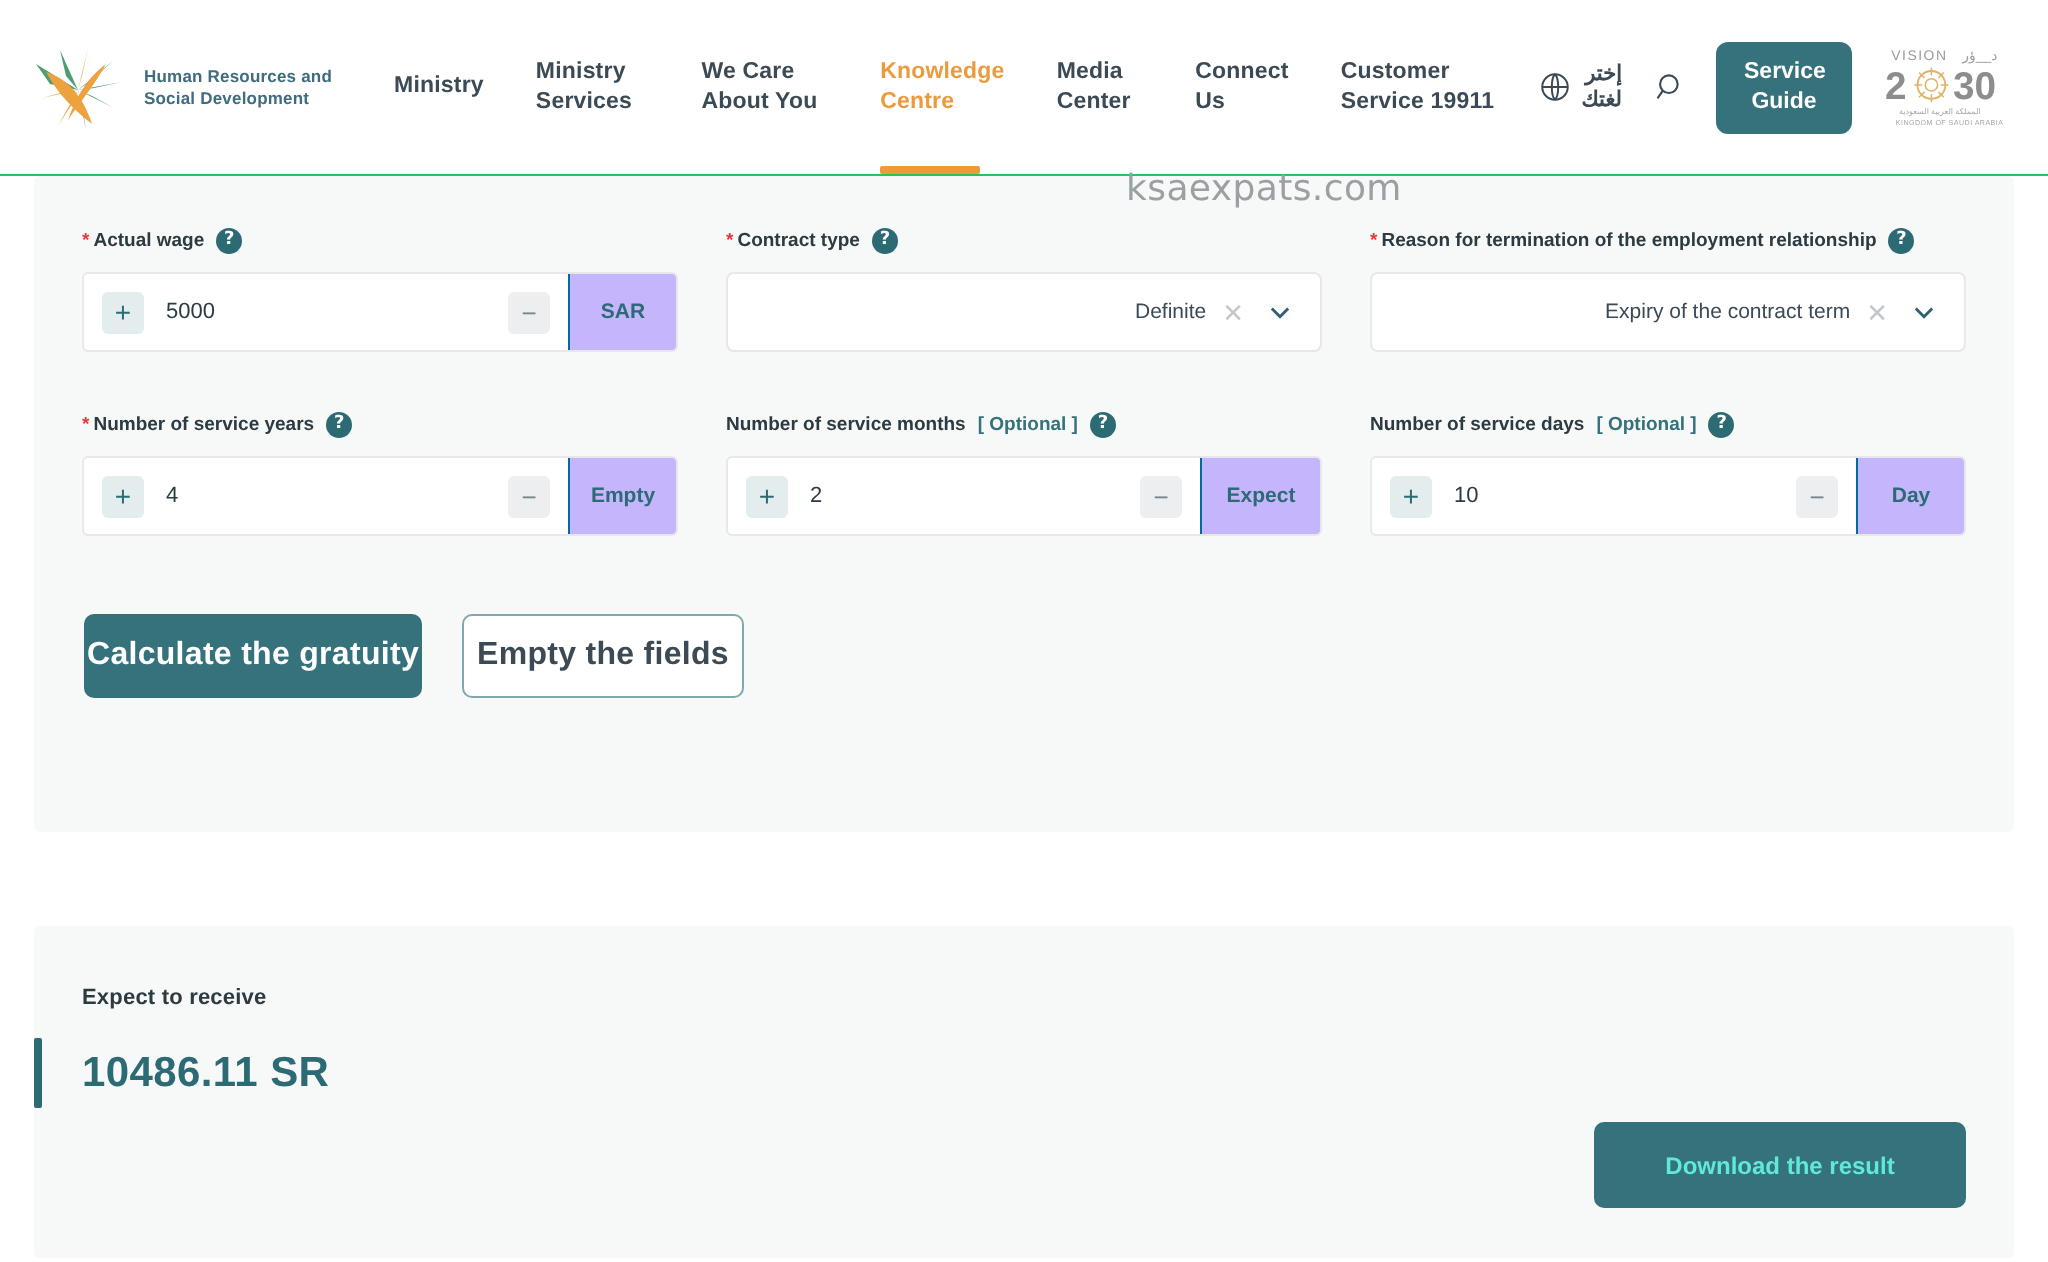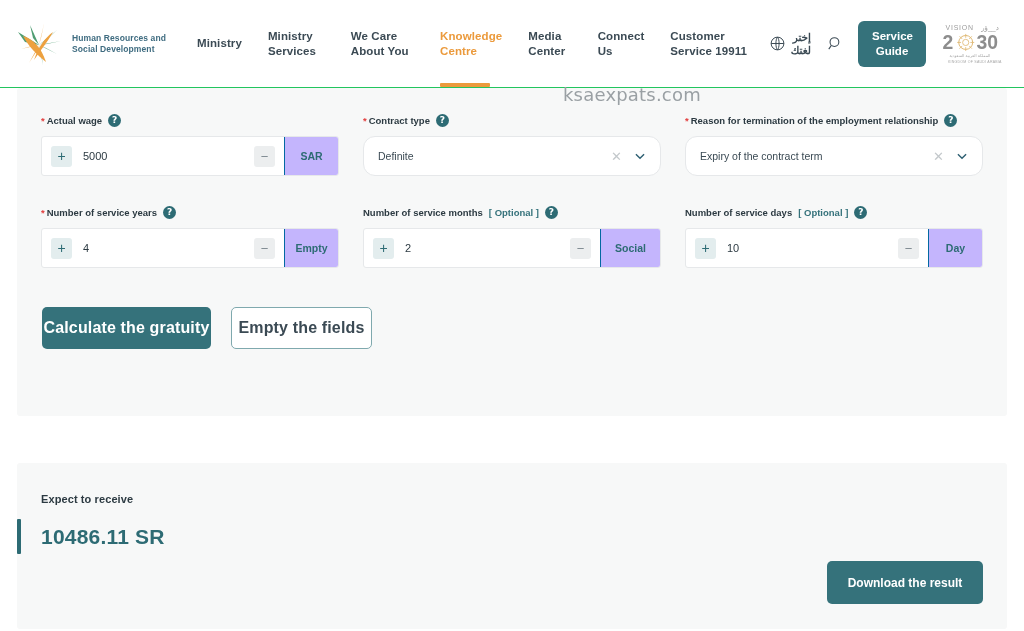--- a/index.html
+++ b/index.html
@@ -108,22 +108,22 @@
   .unit {
     width: 54px; flex: 0 0 auto; align-self: stretch;
     border-left: 1px solid #0369a1; background: #c4b5fd;
     display: flex; align-items: center; justify-content: center;
     font-size: 10.5px; font-weight: 700; color: #2d6b74;
   }
   .unit.w60 { width: 60px; }
 
   
   .select {
-    height: 40px; background: #fff; border: 1px solid #e6e8ea; border-radius: 12px;
-    display: flex; align-items: center; padding: 0 13px 0 14px; cursor: pointer;
+    height: 40px; background: #fff; border: 1px solid #e6e8ea; border-radius: 4px;
+    display: flex; align-items: center; padding: 0 13px 0 14px; cursor: pointer; text-align: right;
   }
   .sel-val { flex: 1 1 auto; font-size: 10.5px; color: #3b4a54; overflow: hidden; white-space: nowrap; }
   .sel-clear { color: #c3c8cb; font-size: 13px; padding: 0 8px; cursor: pointer; line-height: 1; }
   .sel-chev { display: flex; align-items: center; padding-left: 3px; cursor: pointer; }
 
   .row2 { margin-top: 30px; }
 
   .btn-row { display: flex; gap: 20px; margin-top: 39px; padding-left: 1px; }
   .btn {
     font-size: 16px; font-weight: 700; border-radius: 5px; cursor: pointer;
@@ -140,22 +140,22 @@
   .res-title { font-size: 11px; font-weight: 700; color: #2c3a42; letter-spacing: .1px; }
   .res-amount-wrap { display: flex; align-items: center; margin-top: 14px; margin-left: -24px; }
   .res-bar { width: 4px; height: 35px; background: #2d6b74; border-radius: 1px; flex: 0 0 auto; }
   .res-amount {
     font-size: 21px; font-weight: 700; color: #2d6b74;
     margin-left: 20px; letter-spacing: .2px;
   }
   .res-note { font-size: 10.5px; color: #3b4a54; margin-top: 27px; letter-spacing: .1px; }
   .btn-download {
     position: absolute; right: 24px; bottom: 25px;
-    background: #35727b; color: #ffffff; font-size: 12px; font-weight: 700;
-    border-radius: 5px; height: 43px; width: 156px; cursor: pointer;
+    background: #35727b; color: #5eead4; font-size: 12px; font-weight: 700;
+    border-radius: 5px; height: 43px; width: 186px; cursor: pointer;
     display: flex; align-items: center; justify-content: center;
   }
 </style>
 </head>
 <body>
 
 <div class="header">
 
   <div class="logo-block">
     <svg class="logo-mark" viewBox="0 0 50 50">
@@ -313,21 +313,21 @@
           <span>Number of service months</span>
           <span class="optional">[ Optional ]</span>
           <span class="help">?</span>
         </div>
         <div class="stepper">
           <div class="step-main">
             <span class="sq plus">+</span>
             <span class="step-val">2</span>
             <span class="sq minus">−</span>
           </div>
-          <div class="unit w60">Social</div>
+          <div class="unit w60">Expect</div>
         </div>
       </div>
 
       <div class="col">
         <div class="f-label">
           <span>Number of service days</span>
           <span class="optional">[ Optional ]</span>
           <span class="help">?</span>
         </div>
         <div class="stepper">

